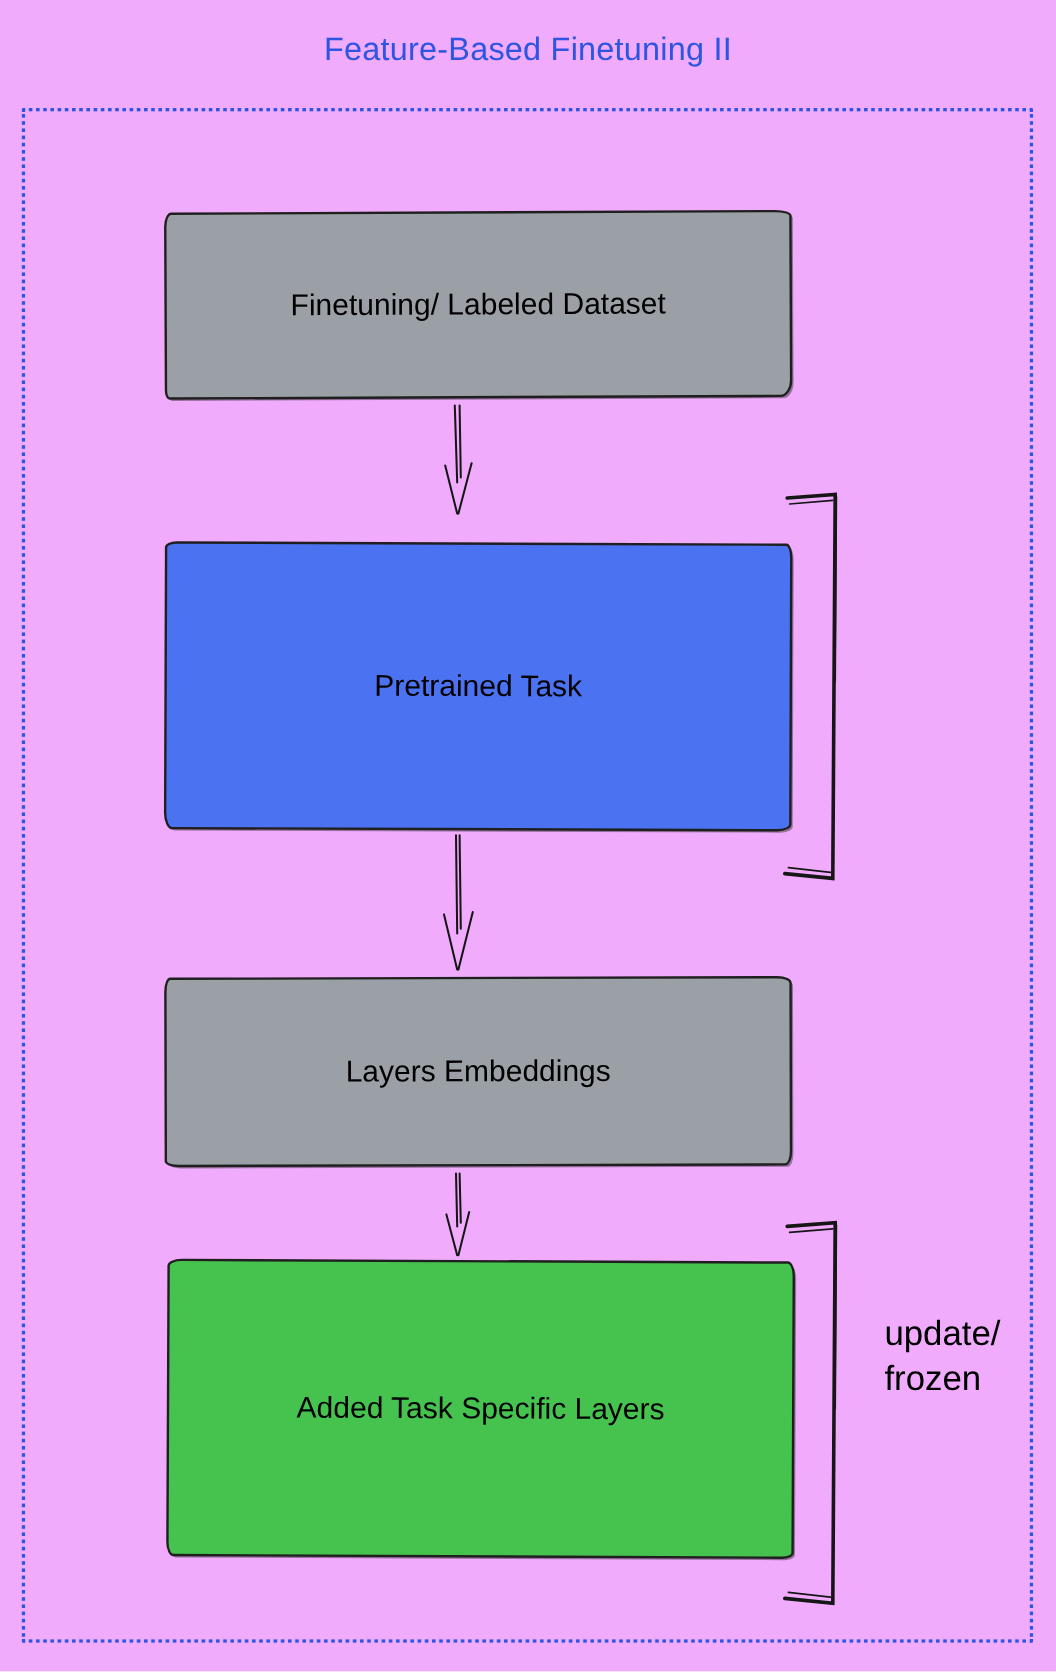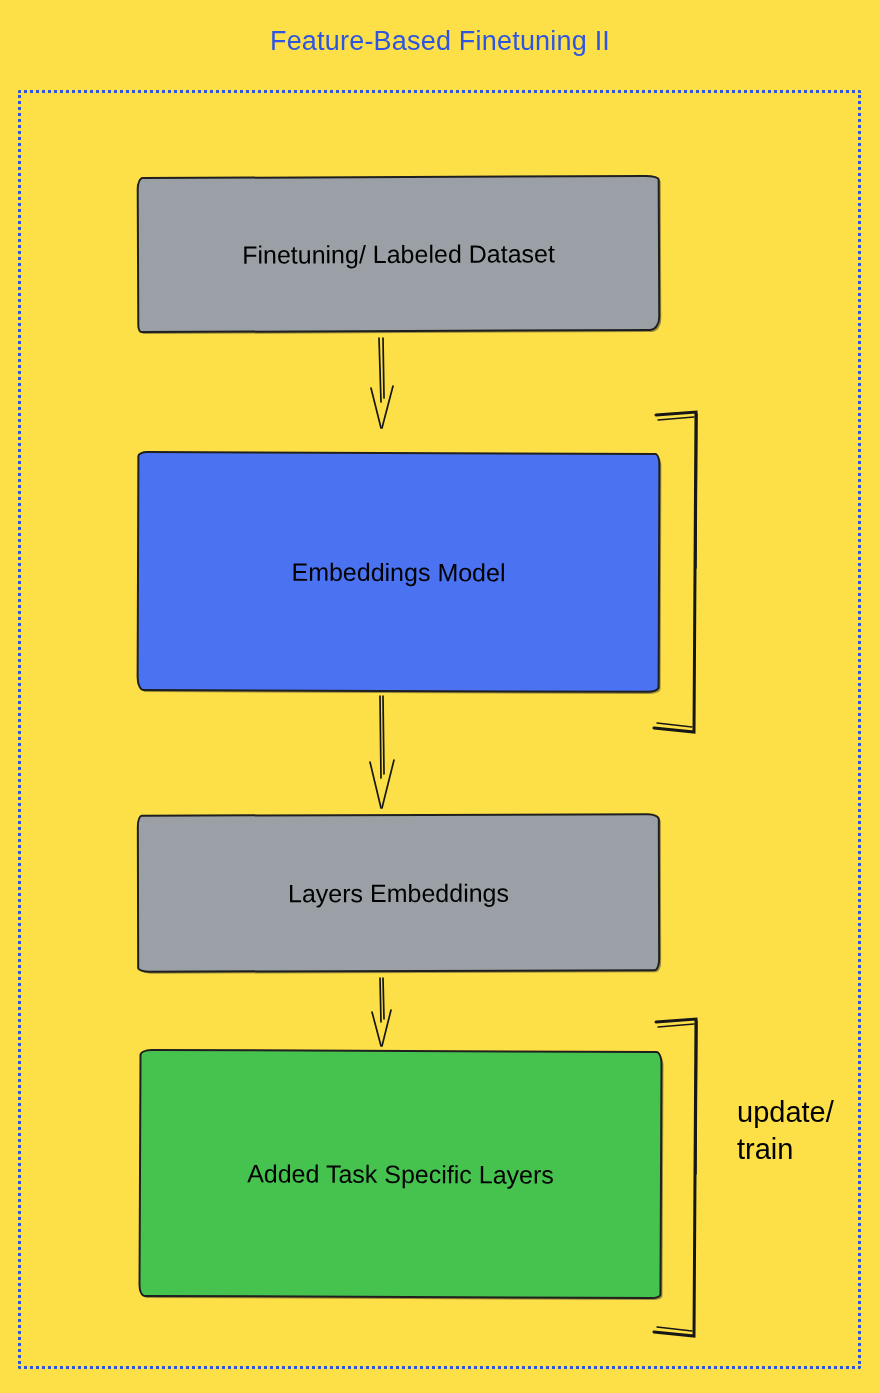--- a/index.html
+++ b/index.html
@@ -9,21 +9,21 @@
     --color-box_blue: #4a72f1;
     --color-box_green: #46c24f;
     --color-text: #000000;
   }
   *{margin:0;padding:0;box-sizing:border-box;}
   html,body{background:#ffffff;}
   .canvas{
     position:relative;
     width:880px;
     height:1393px;
-    background:#fde047;
+    background:#f0abfc;
     font-family:"Liberation Sans", sans-serif;
     overflow:hidden;
   }
   .title{
     position:absolute;
     top:26px;
     left:0;
     width:880px;
     text-align:center;
     font-size:27px;
@@ -110,21 +110,21 @@
   </div>
 
   <svg class="arrow arrow1" width="44" height="94" viewBox="0 0 44 94" aria-hidden="true">
     <path d="M20 2 L22 66"></path>
     <path d="M24 2 L25 62"></path>
     <path d="M12 52 L22 92"></path>
     <path d="M34 50 L23 92"></path>
   </svg>
 
   <div class="box box2">
-    <span>Embeddings Model</span>
+    <span>Pretrained Task</span>
   </div>
 
   <svg class="bracket bracket1" width="54" height="332" viewBox="0 0 54 332" aria-hidden="true">
     <path class="main" d="M6 7 L46 4 L44 324 L4 320"></path>
     <path class="ghost" d="M8 12 L44 9"></path>
     <path class="ghost" d="M47 6 L46 160"></path>
     <path class="ghost" d="M7 315 L42 319"></path>
   </svg>
 
 
@@ -152,16 +152,16 @@
 
   <svg class="bracket bracket2" width="54" height="330" viewBox="0 0 54 330" aria-hidden="true">
     <path class="main" d="M6 8 L46 5 L44 322 L4 318"></path>
     <path class="ghost" d="M8 13 L44 10"></path>
     <path class="ghost" d="M47 7 L46 160"></path>
     <path class="ghost" d="M7 313 L42 317"></path>
   </svg>
 
   <div class="annotation annotation2">
     <span>update/</span>
-    <span>train</span>
+    <span>frozen</span>
   </div>
 
 </div>
 
 </body></html>

